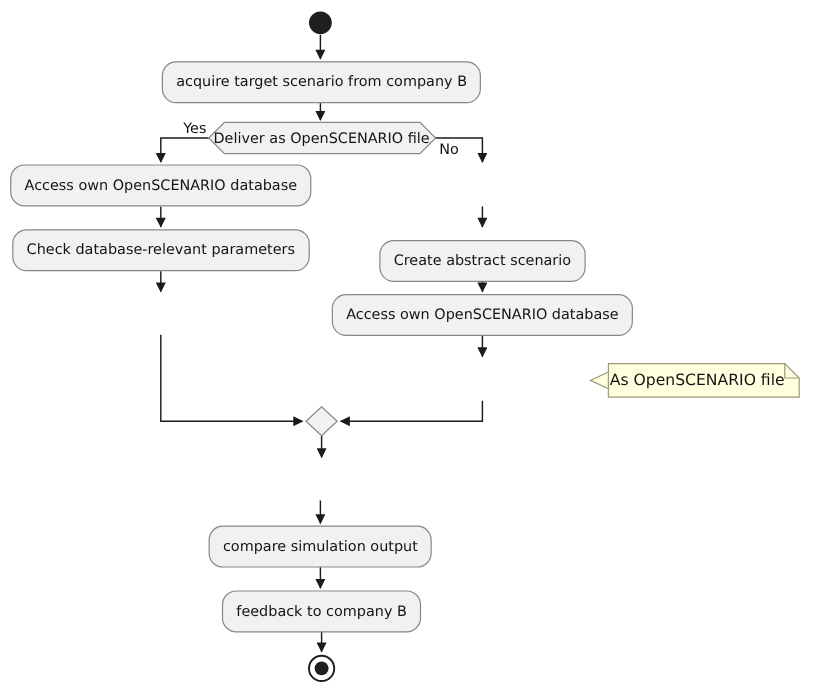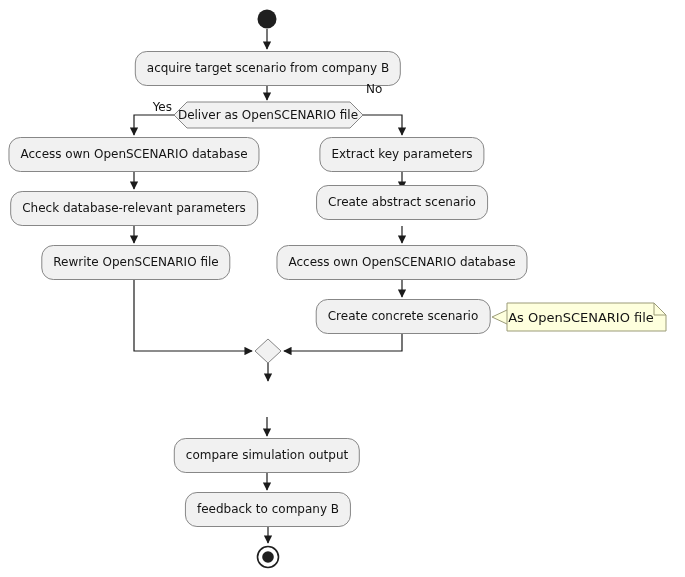--- a/index.html
+++ b/index.html
@@ -95,29 +95,26 @@
 
     <circle cx="268" cy="557" r="10.5" fill="#ffffff" stroke="#1f1f1f" stroke-width="1.6"></circle>
     <circle cx="268" cy="557" r="5.8" fill="#1f1f1f"></circle>
   </svg>
 
   <div class="node" style="left:268px;top:51px">acquire target scenario from company B</div>
 
   <div class="decision-label" style="left:268px;top:102px">Deliver as OpenSCENARIO file</div>
 
   <div class="plain-label yes-label" style="left:172px;top:101px">Yes</div>
-  <div class="plain-label" style="left:366px;top:83px">No</div>
+  <div class="plain-label" style="left:366px;top:118px">No</div>
 
   <div class="node" style="left:134px;top:137px">Access own OpenSCENARIO database</div>
   <div class="node" style="left:134px;top:191px">Check database-relevant parameters</div>
-  <div class="node" style="left:136px;top:245px">Rewrite OpenSCENARIO file</div>
 
-  <div class="node" style="left:402px;top:137px">Extract key parameters</div>
-  <div class="node" style="left:402px;top:185px">Create abstract scenario</div>
+  <div class="node" style="left:402px;top:200px">Create abstract scenario</div>
   <div class="node" style="left:402px;top:245px">Access own OpenSCENARIO database</div>
-  <div class="node" style="left:403px;top:299px">Create concrete scenario</div>
 
   <div class="note-label">As OpenSCENARIO file</div>
 
   <div class="node" style="left:268px;top:492px">feedback to company B</div>
   <div class="node" style="left:267px;top:438px">compare simulation output</div>
 
 </div>
 
 </body></html>

